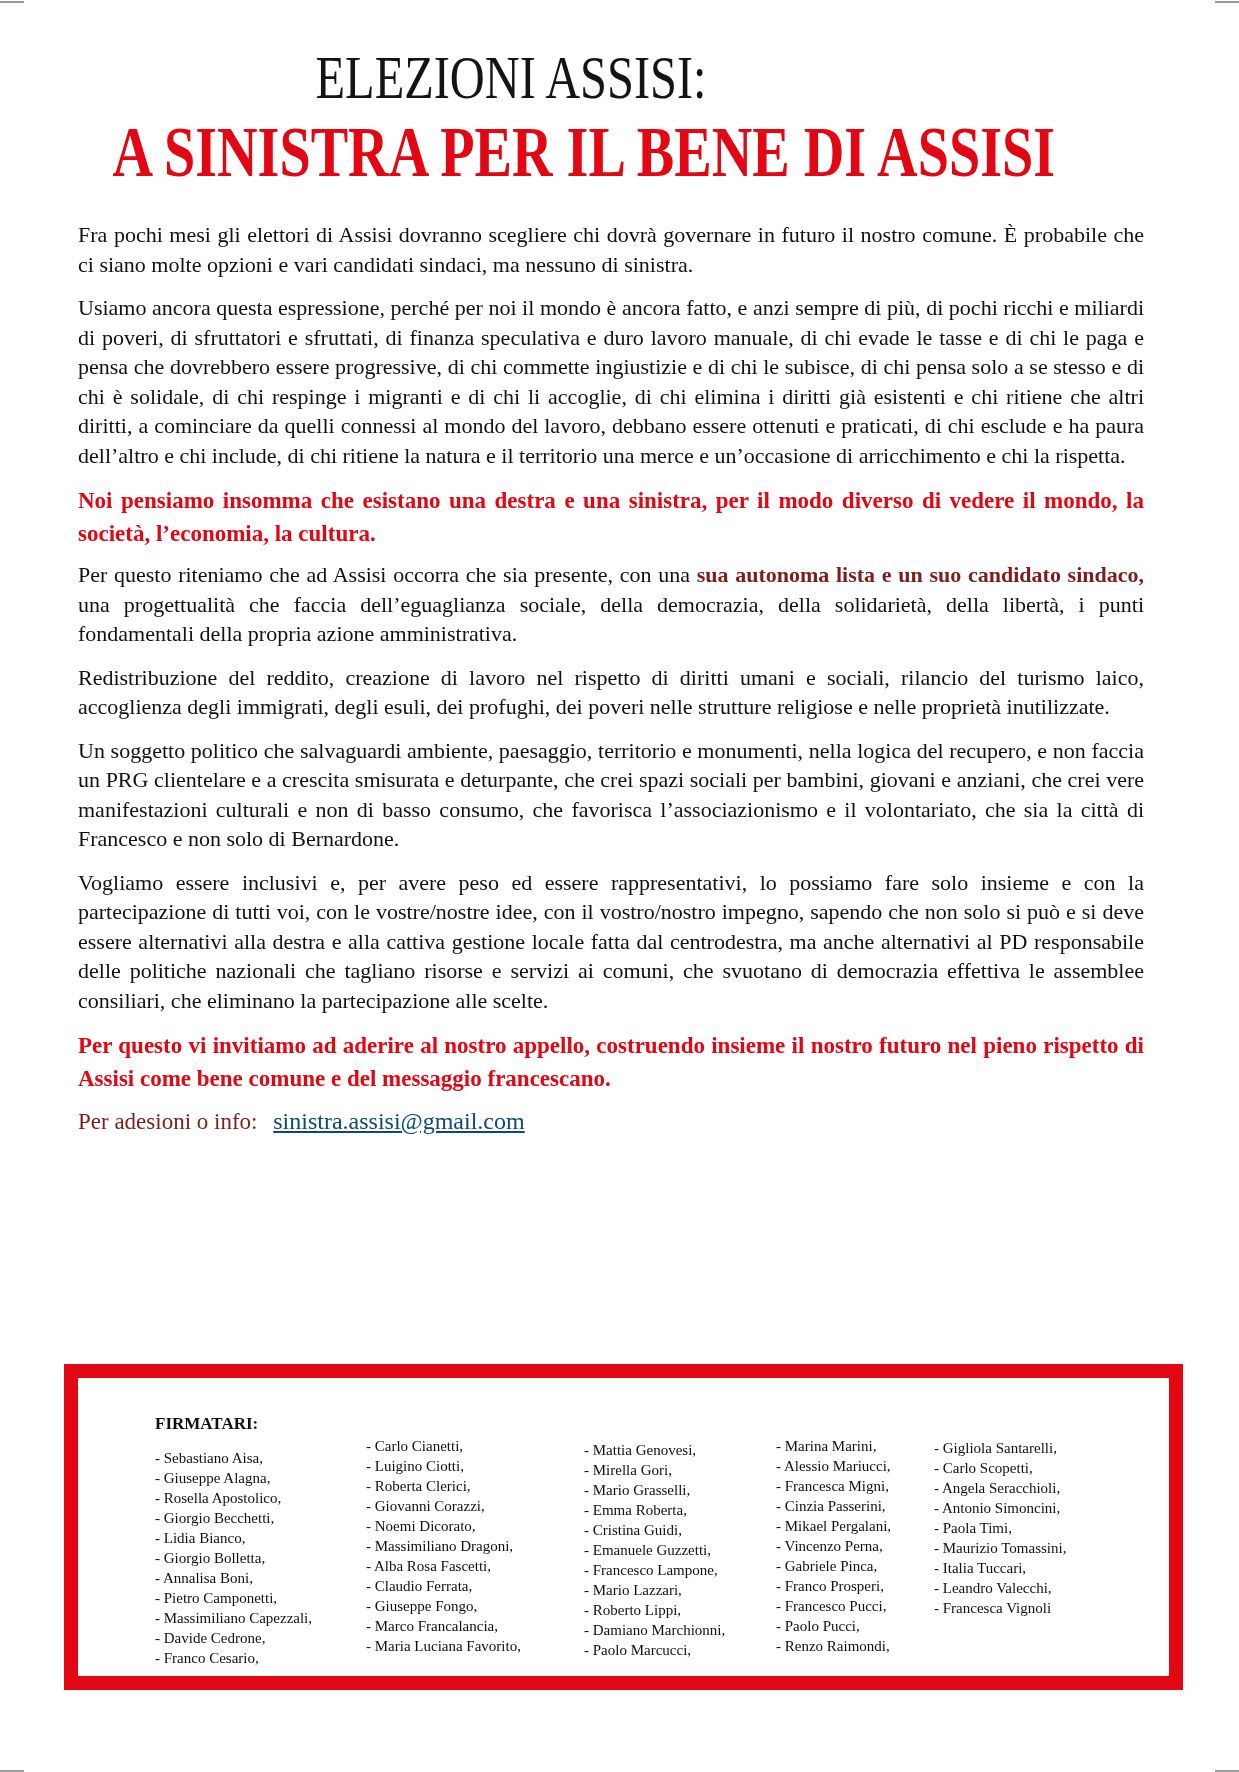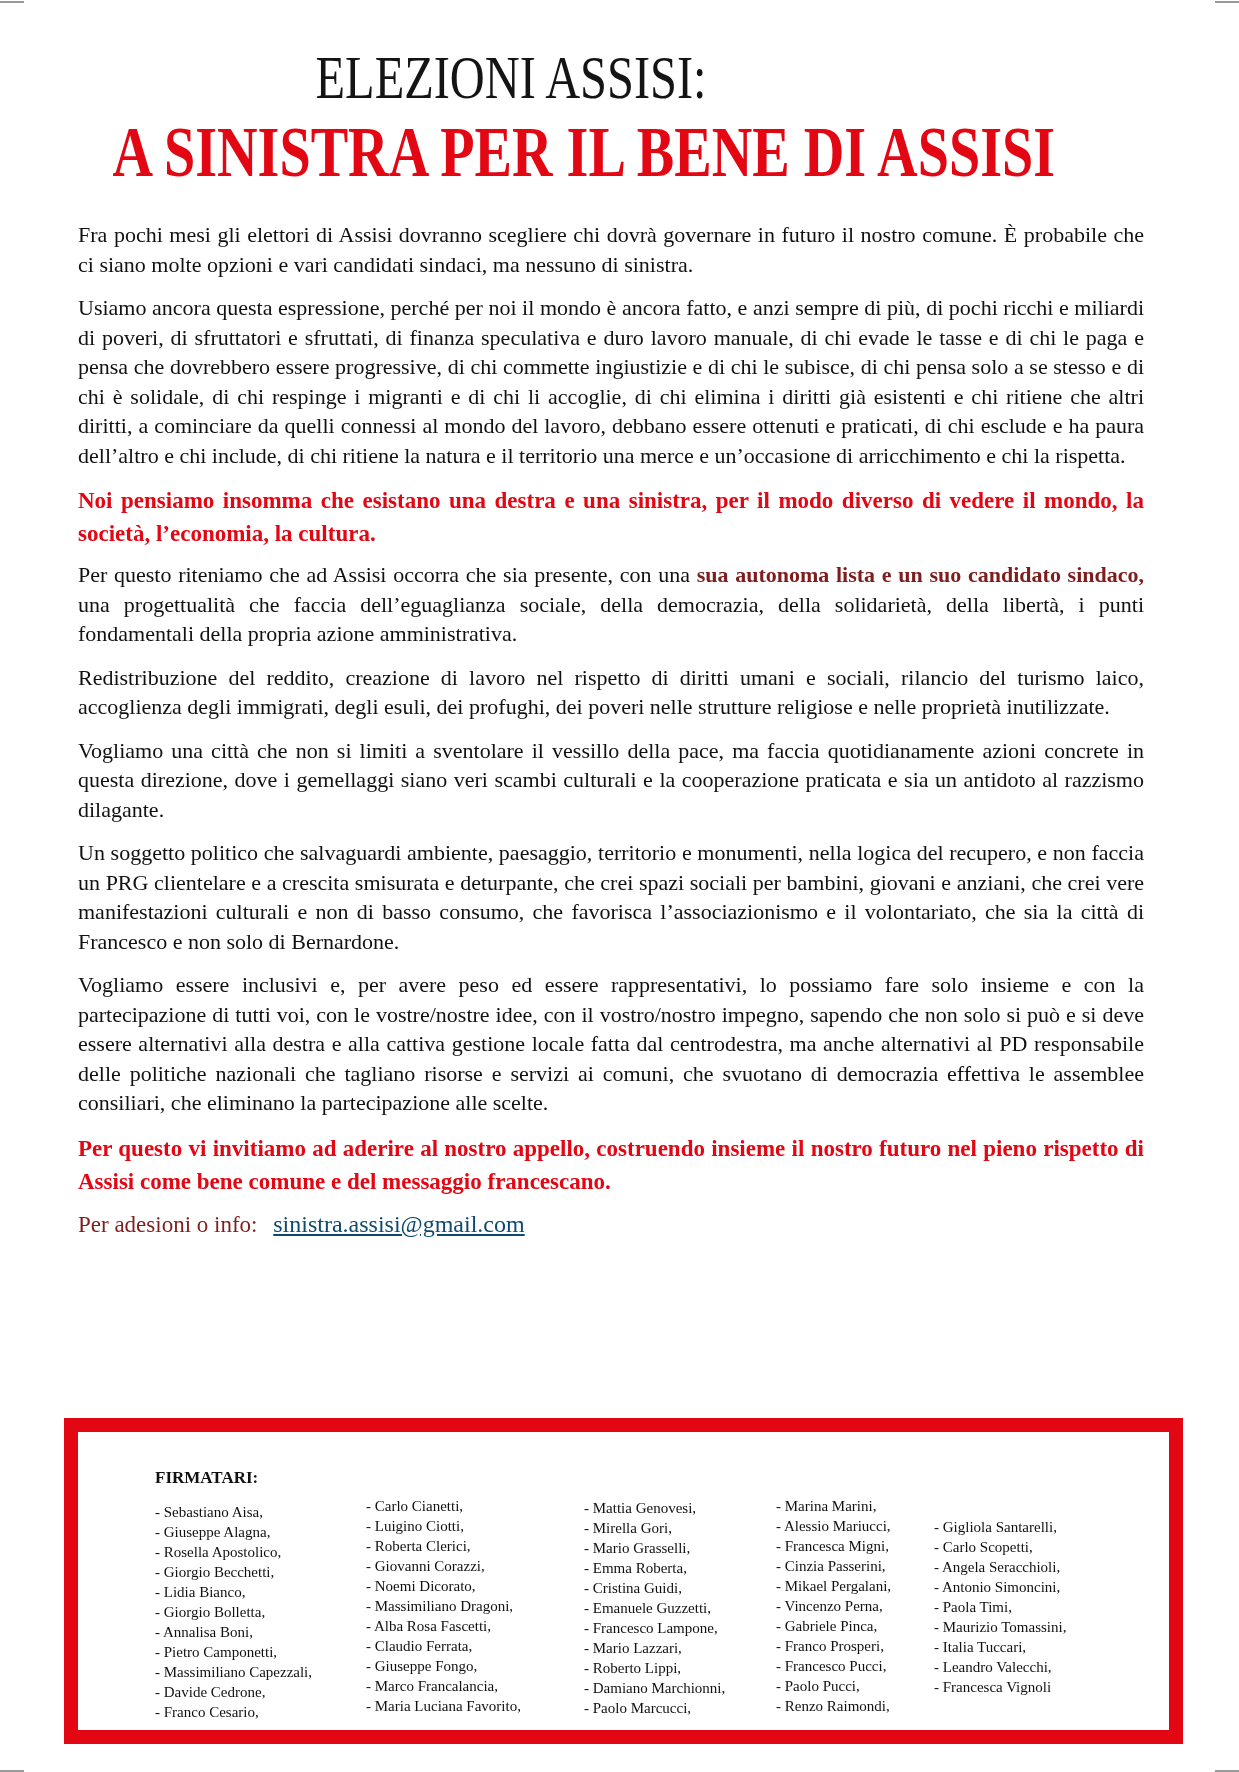--- a/index.html
+++ b/index.html
@@ -92,21 +92,21 @@
       color: #0c4a6e;
       text-decoration: underline;
       margin-left: 10px;
       font-size: 24px;
       cursor: pointer;
     }
 
     .signers-box {
       position: absolute;
       left: 64px;
-      top: 1418px;
+      top: 1364px;
       width: 1091px;
       height: 298px;
       border: 14px solid #e30613;
       background: #fff;
     }
     .signers-title {
       position: absolute;
       left: 77px;
       top: 36px;
       font-weight: bold;
@@ -115,21 +115,20 @@
     }
     .signers-cols {
       position: absolute;
       top: 68px;
       left: 77px;
       right: 20px;
       display: flex;
       font-size: 15px;
       line-height: 20px;
       color: #111;
-      align-items: center;
     }
     .signers-col {
       list-style: none;
       margin: 0;
       padding: 0;
     }
     .col-1 { width: 211px; margin-top: 2px; }
     .col-2 { width: 218px; margin-top: -10px; }
     .col-3 { width: 192px; margin-top: -6px; }
     .col-4 { width: 158px; margin-top: -10px; }
@@ -150,21 +149,20 @@
   <div class="title-1">ELEZIONI ASSISI:</div>
   <div class="title-2">A SINISTRA PER IL BENE DI ASSISI</div>
 </header>
 
 <main class="content">
   <p>Fra pochi mesi gli elettori di Assisi dovranno scegliere chi dovrà governare in futuro il nostro comune. È probabile che ci siano molte opzioni e vari candidati sindaci, ma nessuno di sinistra.</p>
   <p>Usiamo ancora questa espressione, perché per noi il mondo è ancora fatto, e anzi sempre di più, di pochi ricchi e miliardi di poveri, di sfruttatori e sfruttati, di finanza speculativa e duro lavoro manuale, di chi evade le tasse e di chi le paga e pensa che dovrebbero essere progressive, di chi commette ingiustizie e di chi le subisce, di chi pensa solo a se stesso e di chi è solidale, di chi respinge i migranti e di chi li accoglie, di chi elimina i diritti già esistenti e chi ritiene che altri diritti, a cominciare da quelli connessi al mondo del lavoro, debbano essere ottenuti e praticati, di chi esclude e ha paura dell’altro e chi include, di chi ritiene la natura e il territorio una merce e un’occasione di arricchimento e chi la rispetta.</p>
   <p class="red-strong red-para">Noi pensiamo insomma che esistano una destra e una sinistra, per il modo diverso di vedere il mondo, la società, l’economia, la cultura.</p>
   <p><span>Per questo riteniamo che ad Assisi occorra che sia presente, con una </span><span class="inline-red">sua autonoma lista e un suo candidato sindaco,</span><span> una progettualità che faccia dell’eguaglianza sociale, della democrazia, della solidarietà, della libertà, i punti fondamentali della propria azione amministrativa.</span></p>
   <p>Redistribuzione del reddito, creazione di lavoro nel rispetto di diritti umani e sociali, rilancio del turismo laico, accoglienza degli immigrati, degli esuli, dei profughi, dei poveri nelle strutture religiose e nelle proprietà inutilizzate.</p>
-  <p>Vogliamo una città che non si limiti a sventolare il vessillo della pace, ma faccia quotidianamente azioni concrete in questa direzione, dove i gemellaggi siano veri scambi culturali e la cooperazione praticata e sia un antidoto al razzismo dilagante.</p>
   <p>Un soggetto politico che salvaguardi ambiente, paesaggio, territorio e monumenti, nella logica del recupero, e non faccia un PRG clientelare e a crescita smisurata e deturpante, che crei spazi sociali per bambini, giovani e anziani, che crei vere manifestazioni culturali e non di basso consumo, che favorisca l’associazionismo e il volontariato, che sia la città di Francesco e non solo di Bernardone.</p>
   <p>Vogliamo essere inclusivi e, per avere peso ed essere rappresentativi, lo possiamo fare solo insieme e con la partecipazione di tutti voi, con le vostre/nostre idee, con il vostro/nostro impegno, sapendo che non solo si può e si deve essere alternativi alla destra e alla cattiva gestione locale fatta dal centrodestra, ma anche alternativi al PD responsabile delle politiche nazionali che tagliano risorse e servizi ai comuni, che svuotano di democrazia effettiva le assemblee consiliari, che eliminano la partecipazione alle scelte.</p>
   <p class="red-strong red-para">Per questo vi invitiamo ad aderire al nostro appello, costruendo insieme il nostro futuro nel pieno rispetto di Assisi come bene comune e del messaggio francescano.</p>
   <div class="contact">
     <span class="contact-label">Per adesioni o info:</span>
     <a class="contact-email">sinistra.assisi@gmail.com</a>
   </div>
 </main>
 
 <section class="signers-box">

